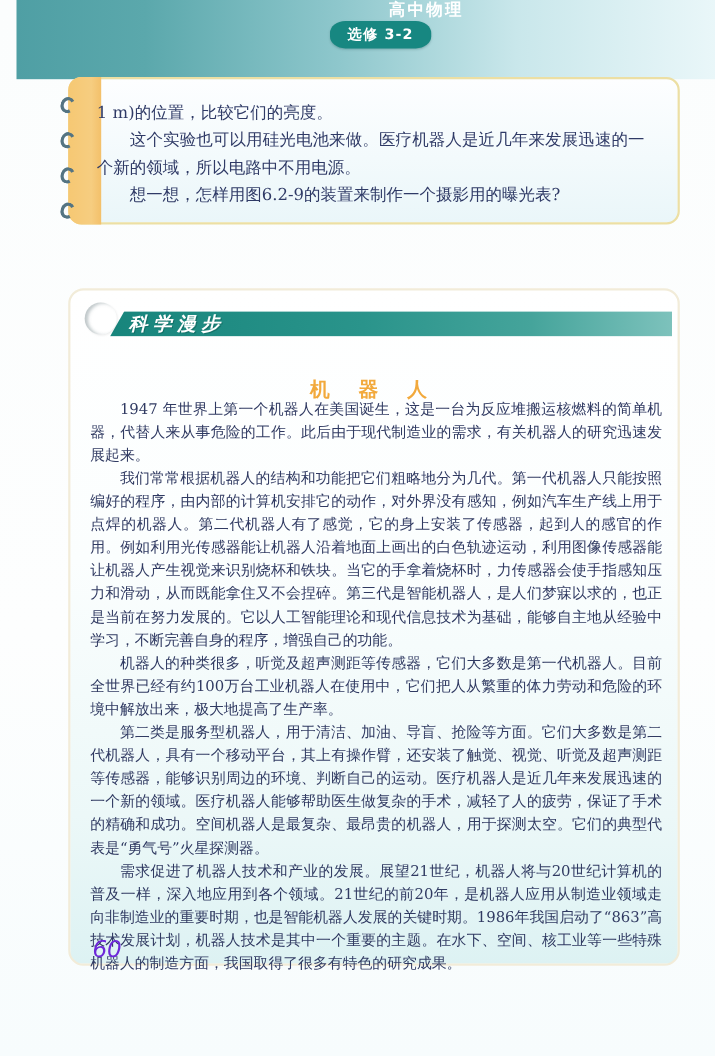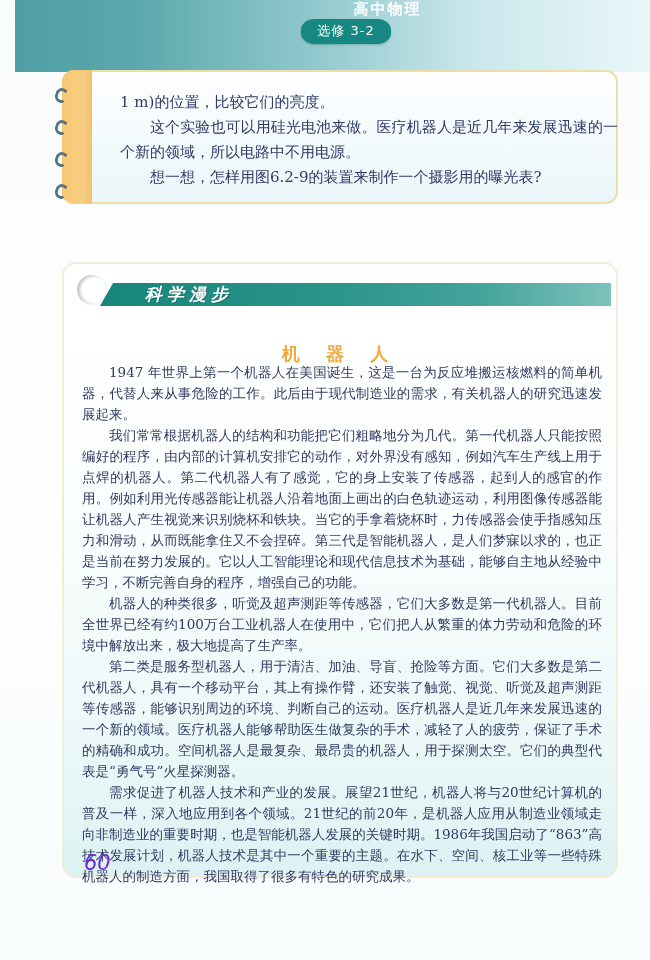--- a/index.html
+++ b/index.html
@@ -19,21 +19,21 @@
     display: flex; align-items: center; flex-direction: column;
   }
   .header-title {
     margin-left: 95px;
     color: #ffffff; font-size: 15px; font-weight: bold; letter-spacing: 2px;
     font-family: "DejaVu Sans", "Liberation Sans", sans-serif;
   }
   .header-badge {
     margin-left: 12px;
     background: #178781;
-    color: #ffffff; font-size: 13px; font-weight: normal; letter-spacing: 1px;
+    color: #ffffff; font-size: 13px; font-weight: bold; letter-spacing: 1px;
     padding: 3px 16px 4px 16px;
     border-radius: 14px / 11px;
     box-shadow: 0 1px 2px rgba(0,60,60,0.25);
     font-family: "DejaVu Sans", "Liberation Sans", sans-serif;
   }
 
   
   .notebook {
     position: absolute; left: 62px; top: 70px; width: 556px; height: 134px;
     background: linear-gradient(180deg, #fdfeff 0%, #f3fafc 55%, #eaf6f9 100%);
@@ -52,41 +52,41 @@
     border-right-color: transparent;
     border-radius: 50%;
     transform: rotate(18deg);
     background: transparent;
   }
   .ring.r1 { top: 16px; }
   .ring.r2 { top: 48px; }
   .ring.r3 { top: 80px; }
   .ring.r4 { top: 112px; }
   .notebook-text {
-    position: absolute; left: 56px; top: 18px; width: 498px;
+    position: absolute; left: 24px; top: 18px; width: 498px;
     color: #2f3a66; font-size: 15px; line-height: 25px;
     text-align: justify;
   }
   .notebook-text p.indent { text-indent: 2em; }
 
   
   .sci-card {
     position: absolute; left: 62px; top: 262px; width: 556px; height: 616px;
     background: linear-gradient(180deg, #ffffff 0%, #fbfefe 40%, #ecf8f8 78%, #ddf2f3 100%);
     border: 2px solid #f2ecd9;
     border-radius: 14px;
   }
   .sci-ribbon {
     position: absolute; left: 36px; top: 19px; width: 511px; height: 23px;
     background: linear-gradient(90deg, #17857c 0%, #2a948b 45%, #45a49b 75%, #7dc2bc 100%);
     clip-path: polygon(13px 0, 100% 0, 100% 100%, 0 100%);
     display: flex; align-items: center;
   }
   .sci-ribbon-label {
-    margin-left: 45px;
+    margin-left: 17px;
     color: #ffffff; font-size: 17px; font-weight: bold; letter-spacing: 5px;
     font-style: italic;
     text-shadow: 1px 1px 0 rgba(0,70,60,0.35);
     font-family: "DejaVu Sans", "Liberation Sans", sans-serif;
   }
   .sci-ring {
     position: absolute; left: 13px; top: 11px; width: 29px; height: 29px;
     background: radial-gradient(circle at 62% 45%, #ffffff 55%, #eef2f2 100%);
     border-radius: 50%;
     box-shadow: inset 3px 1px 3px rgba(90,110,115,0.35), 1px 1px 2px rgba(0,0,0,0.08);

